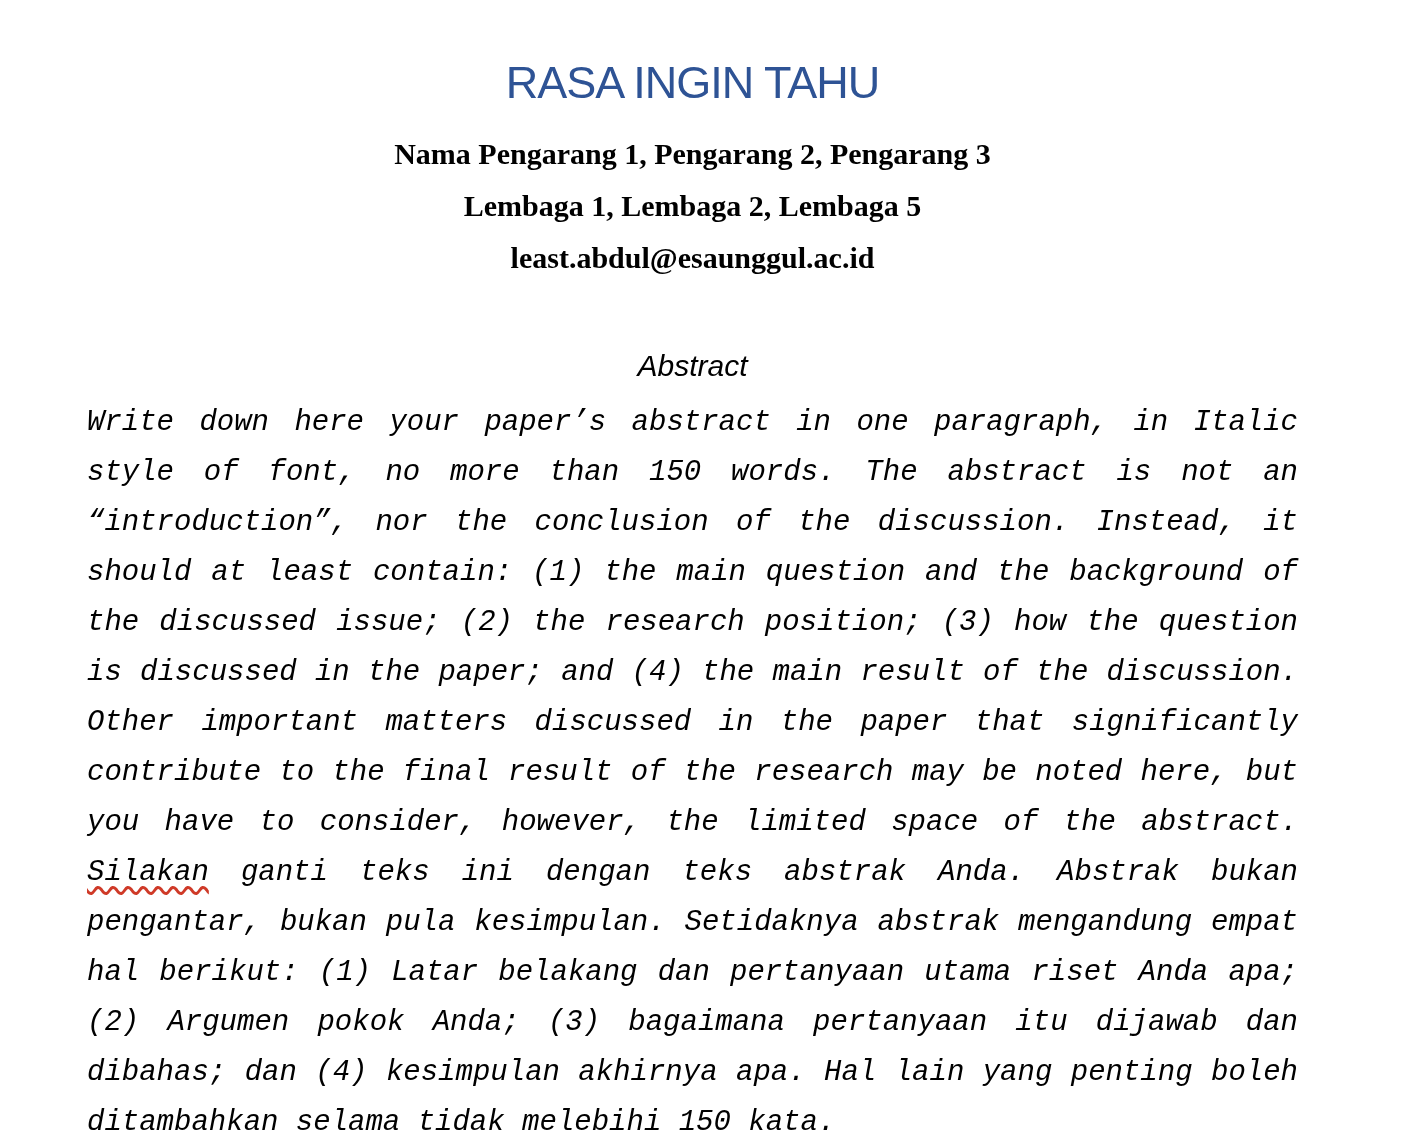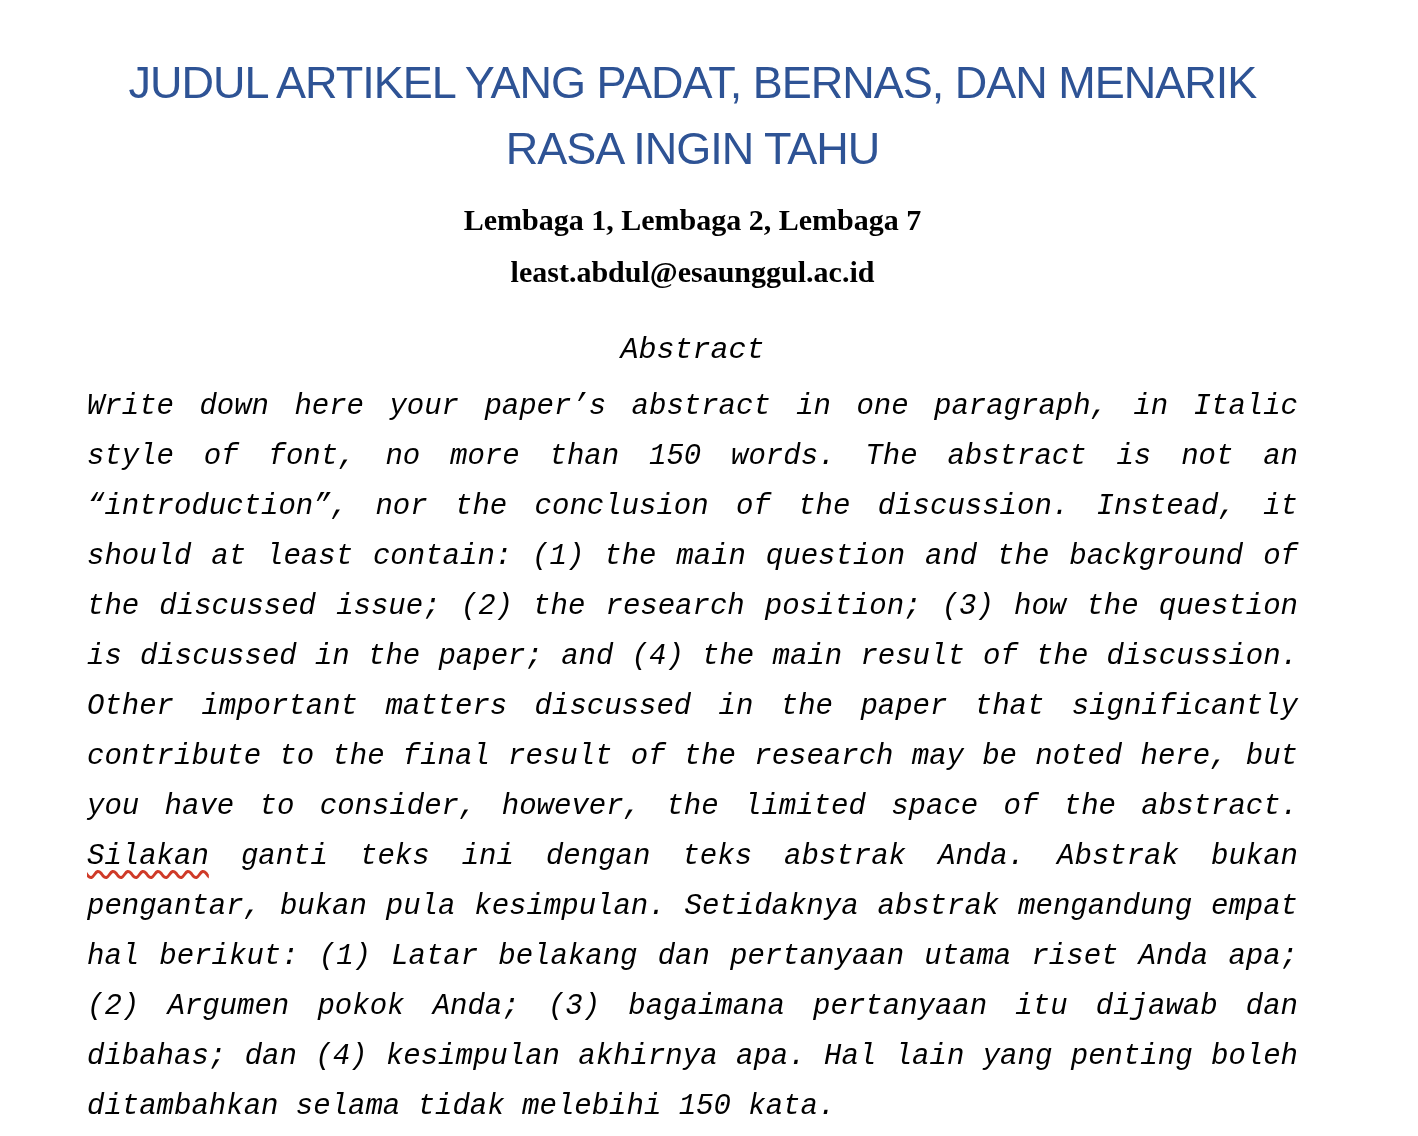--- a/index.html
+++ b/index.html
@@ -39,22 +39,22 @@
   .byline-block {
     margin-top: 12px;
     font-family: "Liberation Serif", serif;
     font-weight: 700;
     font-size: 30px;
     line-height: 52px;
     text-align: center;
     color: var(--text-color);
   }
   .abstract-heading {
-    margin-top: 32px;
-    font-family: Liberation Mono, monospace;
+    margin-top: 62px;
+    font-family: Liberation Sans, sans-serif;
     font-style: italic;
     font-size: 30px;
     line-height: 40px;
     text-align: center;
   }
   .abstract-body {
     margin: 12px 0 0 0;
     font-family: Liberation Mono, monospace;
     font-style: italic;
     font-size: 29px;
@@ -76,26 +76,26 @@
     text-align: justify;
   }
   .kw-label { font-weight: 700; }
 </style>
 </head>
 <body>
 
 <div class="page">
 
   <h1 class="title">
-    <span class="title-line">JUDUL ARTIKEL YANG PADAT, BERNAS, DAN MENARIK</span>
     <span class="title-line">RASA INGIN TAHU</span>
   </h1>
 
   <div class="byline-block">
-    <div>Lembaga 1, Lembaga 2, Lembaga 7</div>
+    <div>Nama Pengarang 1, Pengarang 2, Pengarang 3</div>
+    <div>Lembaga 1, Lembaga 2, Lembaga 5</div>
     <div>least.abdul@esaunggul.ac.id</div>
   </div>
 
   <div class="abstract-heading">Abstract</div>
 
   <p class="abstract-body"><span>Write down here your paper’s abstract in one paragraph, in Italic style of font, no more than 150 words. The abstract is not an “introduction”, nor the conclusion of the discussion. Instead, it should at least contain: (1) the main question and the background of the discussed issue; (2) the research position; (3) how the question is discussed in the paper; and (4) the main result of the discussion. Other important matters discussed in the paper that significantly contribute to the final result of the research may be noted here, but you have to consider, however, the limited space of the abstract. </span><span class="misspelled">Silakan</span><span> ganti teks ini dengan teks abstrak Anda. Abstrak bukan pengantar, bukan pula kesimpulan. Setidaknya abstrak mengandung empat hal berikut: (1) Latar belakang dan pertanyaan utama riset Anda apa; (2) Argumen pokok Anda;  (3) bagaimana pertanyaan itu dijawab dan dibahas; dan (4) kesimpulan akhirnya apa. Hal lain yang penting boleh ditambahkan selama tidak melebihi 150 kata.</span></p>
 
 
 </div>
 

